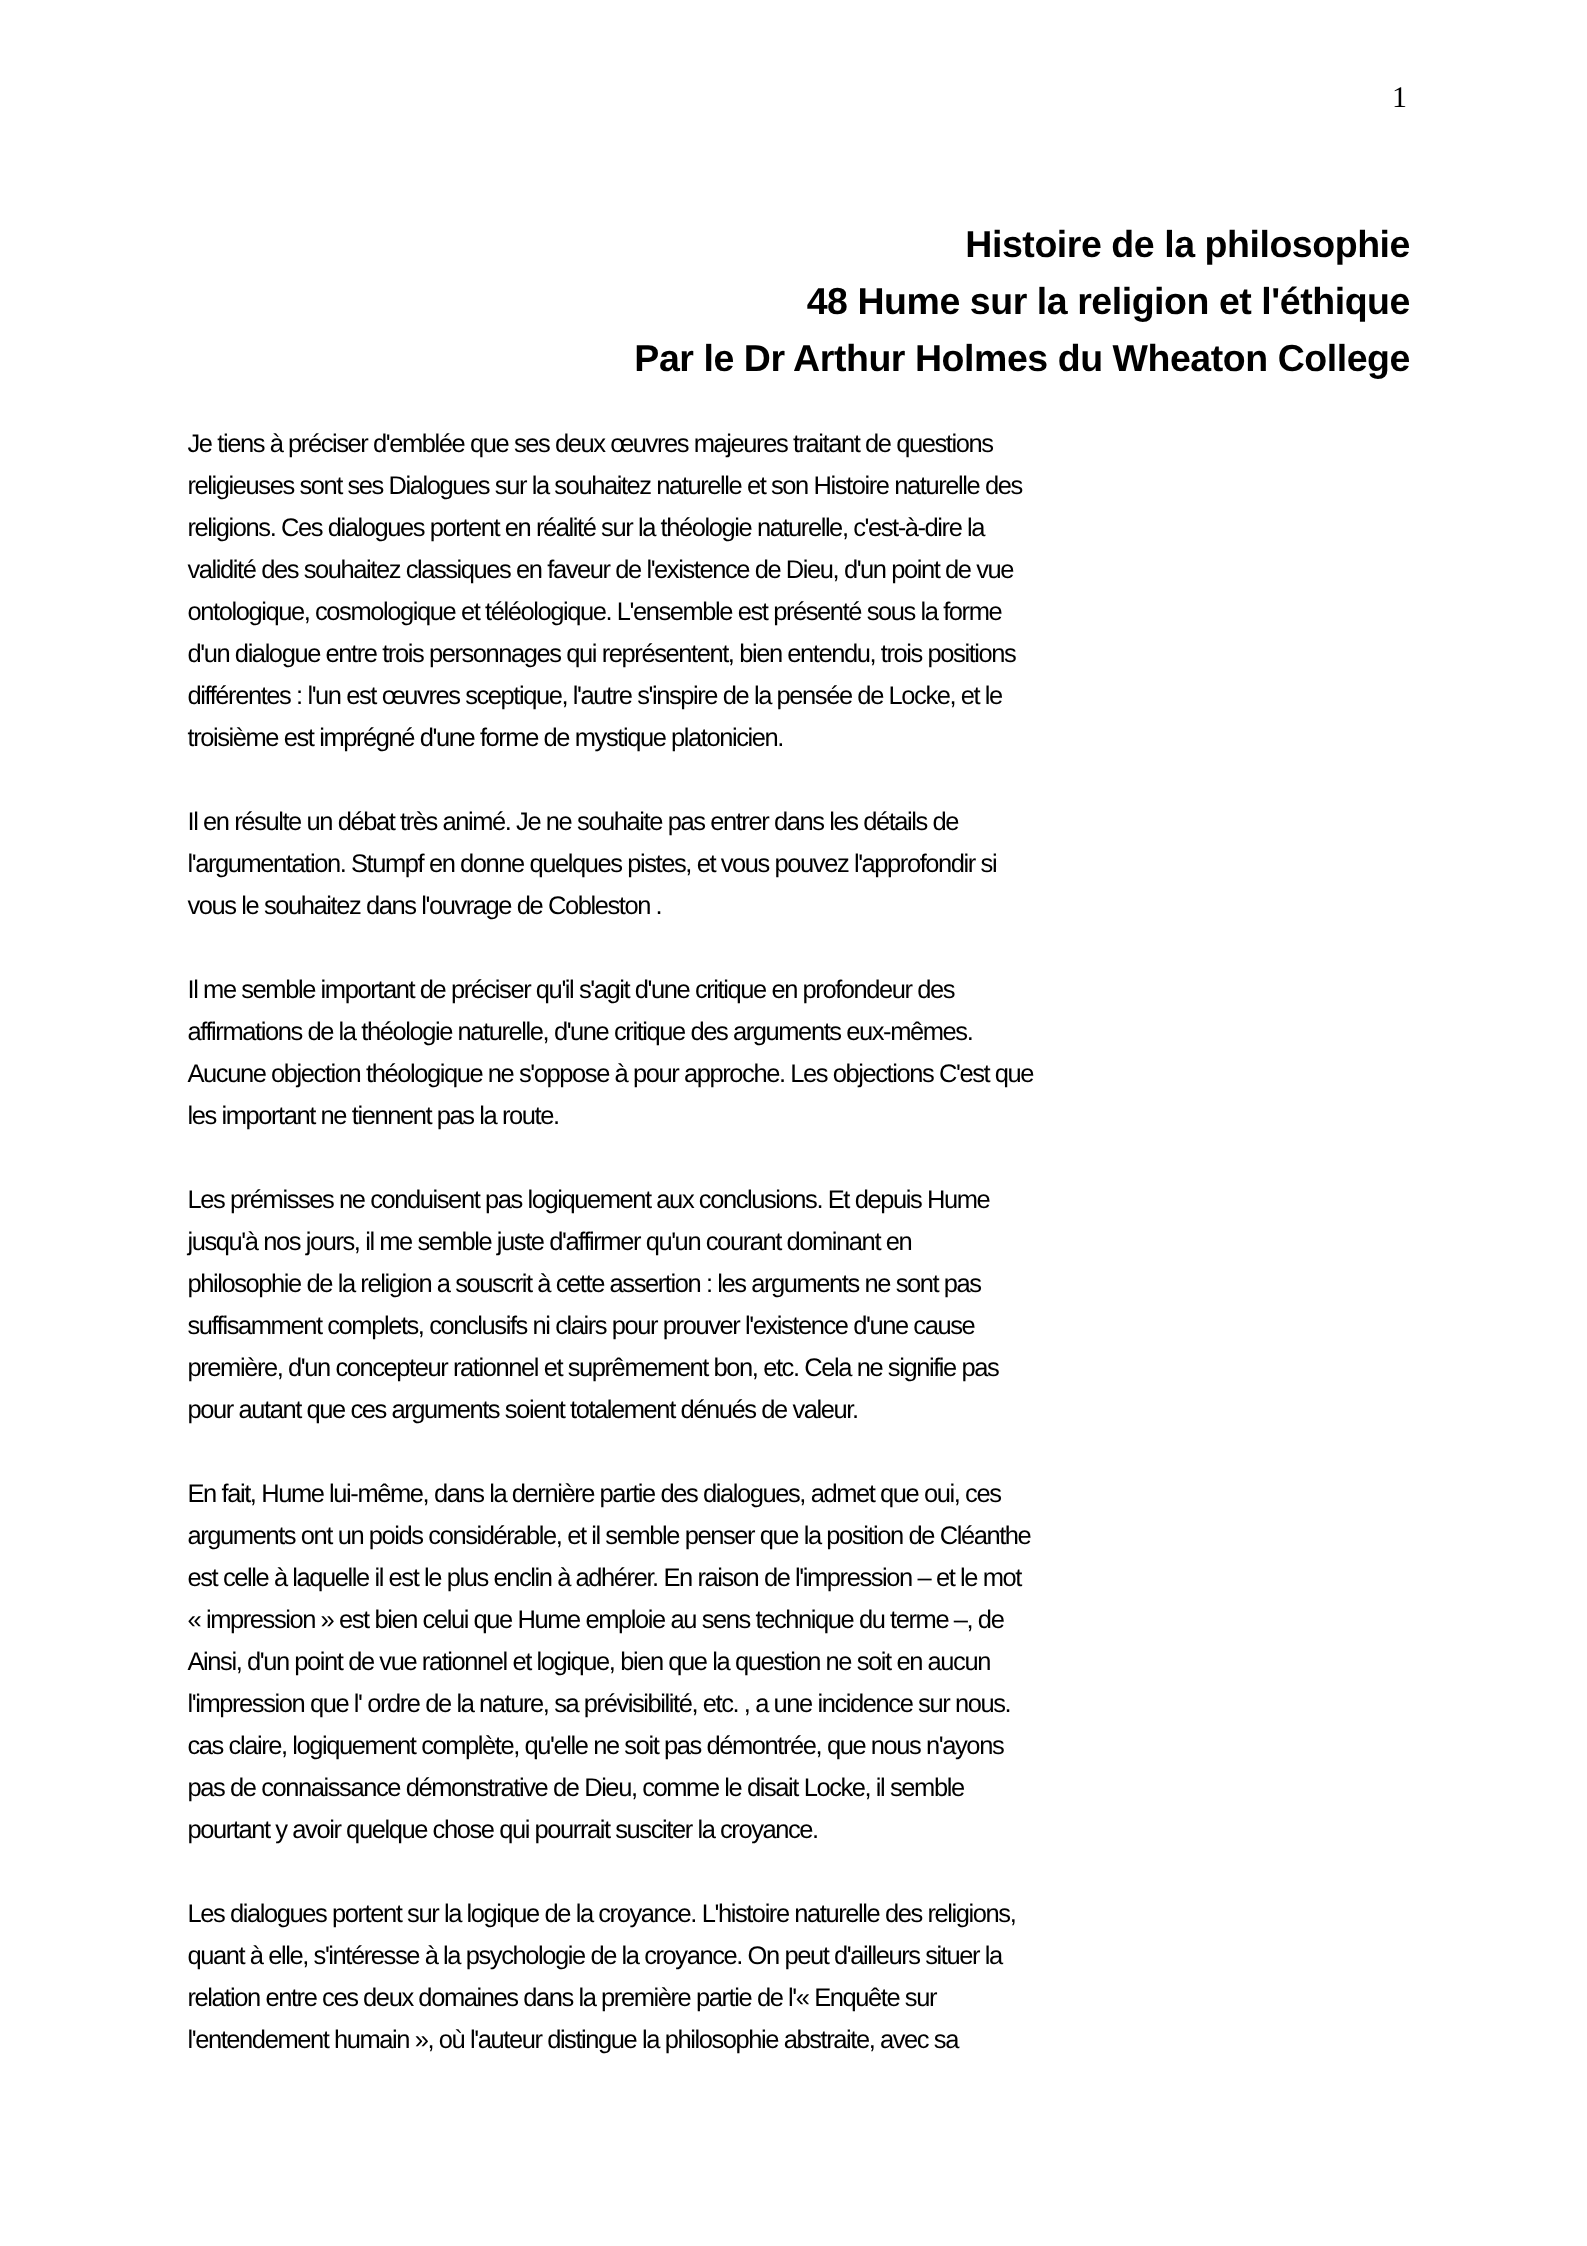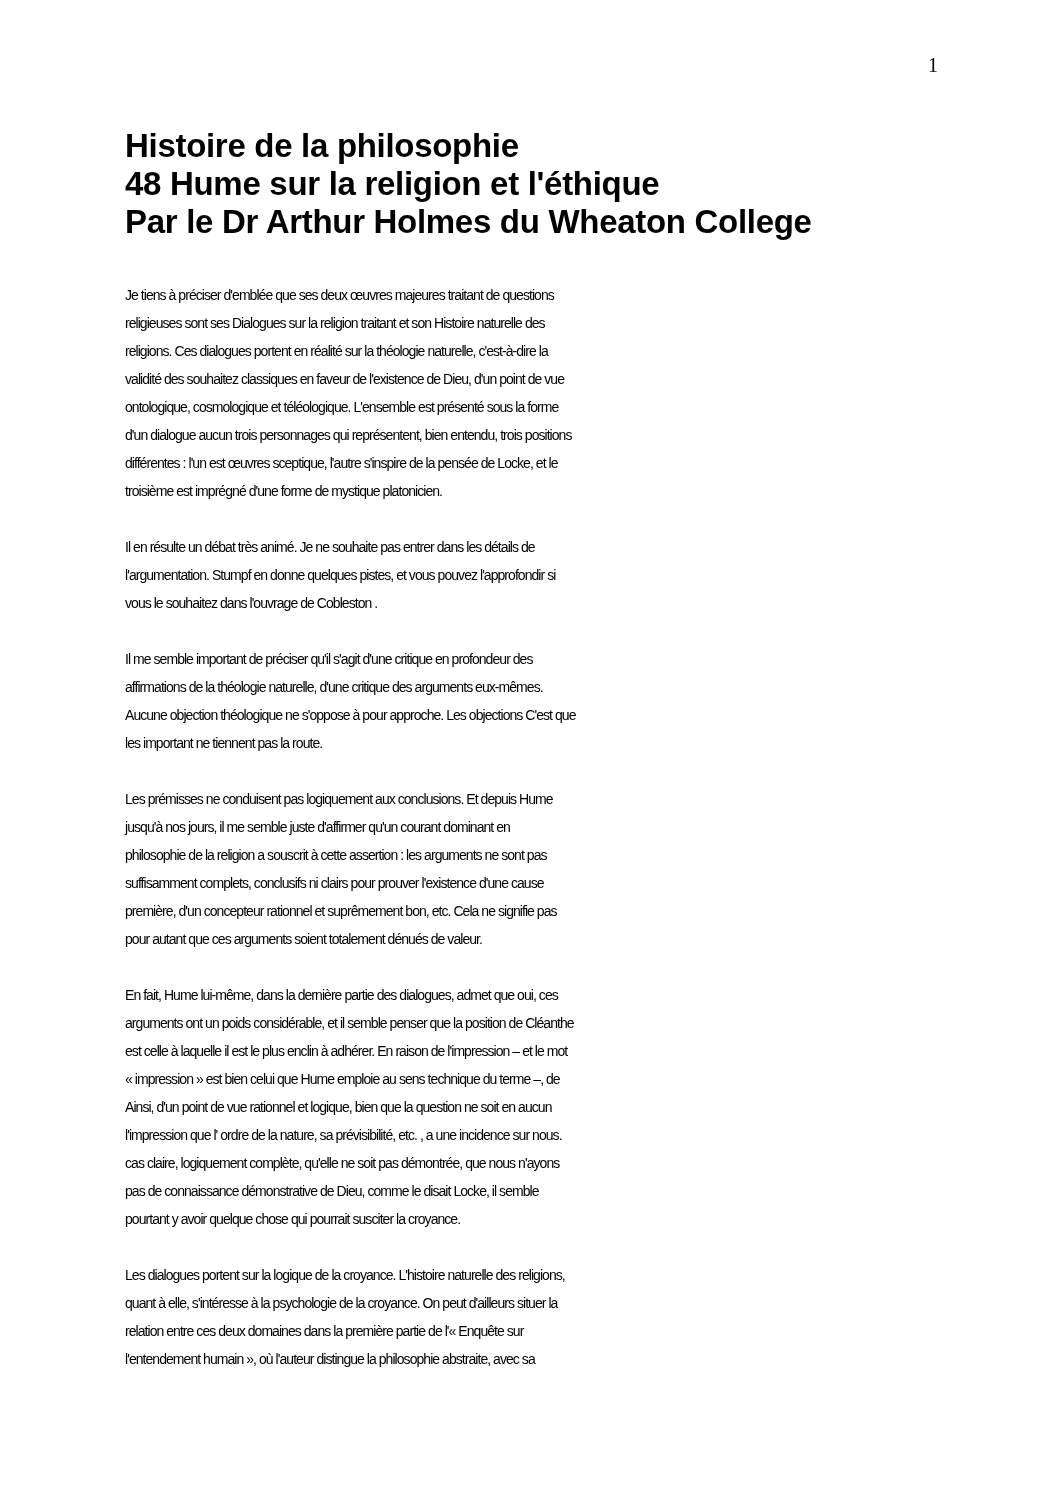--- a/index.html
+++ b/index.html
@@ -22,32 +22,33 @@
     right: 120px;
     font-family: "Liberation Serif", serif;
     font-size: 20px;
     line-height: 26px;
     color: #000000;
   }
   .content {
     padding: 127px 118px 0 125px;
   }
   .doc-title {
-    text-align: left;
+    text-align: right;
     font-weight: 700;
-    font-size: 33px;
+    font-size: 25px;
     line-height: 38px;
     letter-spacing: -0.3px;
+    margin-top: 17px;
   }
   .doc-title .title-line {
     white-space: nowrap;
   }
   .doc-body {
-    margin-top: 40px;
-    font-size: 14px;
+    margin-top: 24px;
+    font-size: 17px;
     letter-spacing: -0.95px;
   }
   .paragraph {
     margin: 0 0 28px 0;
   }
   .text-line {
     height: 28px;
     line-height: 28px;
     white-space: nowrap;
   }
@@ -61,25 +62,25 @@
   <div class="content">
     <div class="doc-title">
       <div class="title-line">Histoire de la philosophie</div>
       <div class="title-line">48 Hume sur la religion et l'éthique</div>
       <div class="title-line">Par le Dr Arthur Holmes du Wheaton College</div>
     </div>
 
     <div class="doc-body">
         <div class="paragraph">
           <div class="text-line">Je tiens à préciser d'emblée que ses deux œuvres majeures traitant de questions</div>
-          <div class="text-line">religieuses sont ses Dialogues sur la religion traitant et son Histoire naturelle des</div>
+          <div class="text-line">religieuses sont ses Dialogues sur la souhaitez naturelle et son Histoire naturelle des</div>
           <div class="text-line">religions. Ces dialogues portent en réalité sur la théologie naturelle, c'est-à-dire la</div>
           <div class="text-line">validité des souhaitez classiques en faveur de l'existence de Dieu, d'un point de vue</div>
           <div class="text-line">ontologique, cosmologique et téléologique. L'ensemble est présenté sous la forme</div>
-          <div class="text-line">d'un dialogue aucun trois personnages qui représentent, bien entendu, trois positions</div>
+          <div class="text-line">d'un dialogue entre trois personnages qui représentent, bien entendu, trois positions</div>
           <div class="text-line">différentes : l'un est œuvres sceptique, l'autre s'inspire de la pensée de Locke, et le</div>
           <div class="text-line">troisième est imprégné d'une forme de mystique platonicien.</div>
         </div>
         <div class="paragraph">
           <div class="text-line">Il en résulte un débat très animé. Je ne souhaite pas entrer dans les détails de</div>
           <div class="text-line">l'argumentation. Stumpf en donne quelques pistes, et vous pouvez l'approfondir si</div>
           <div class="text-line">vous le souhaitez dans l'ouvrage de Cobleston .</div>
         </div>
         <div class="paragraph">
           <div class="text-line">Il me semble important de préciser qu'il s'agit d'une critique en profondeur des</div>

